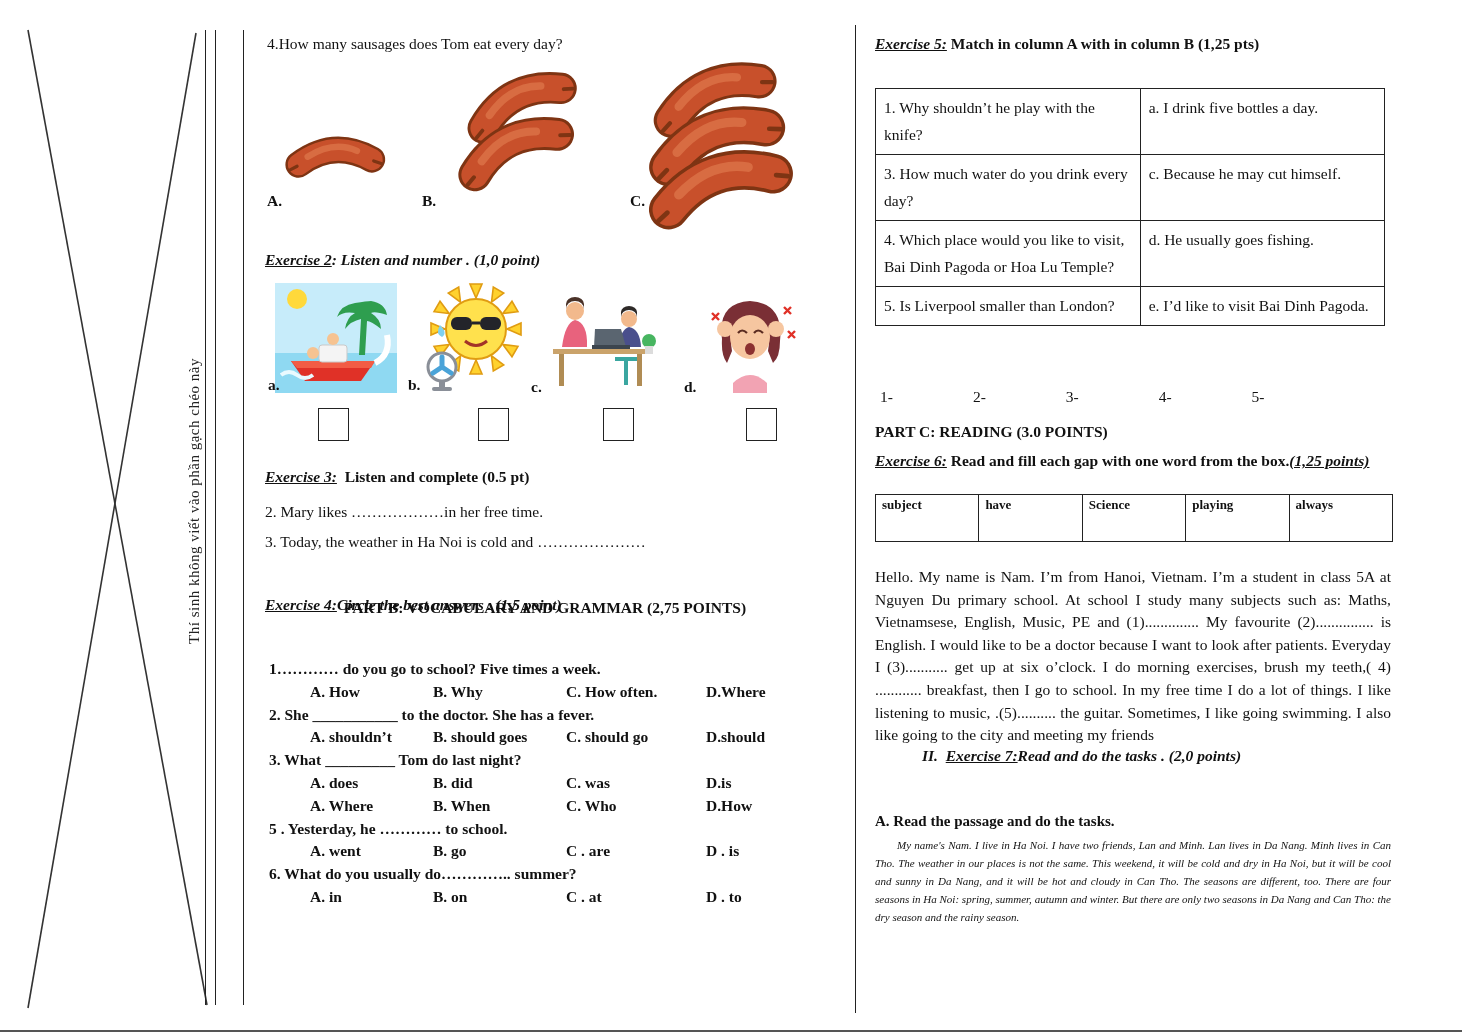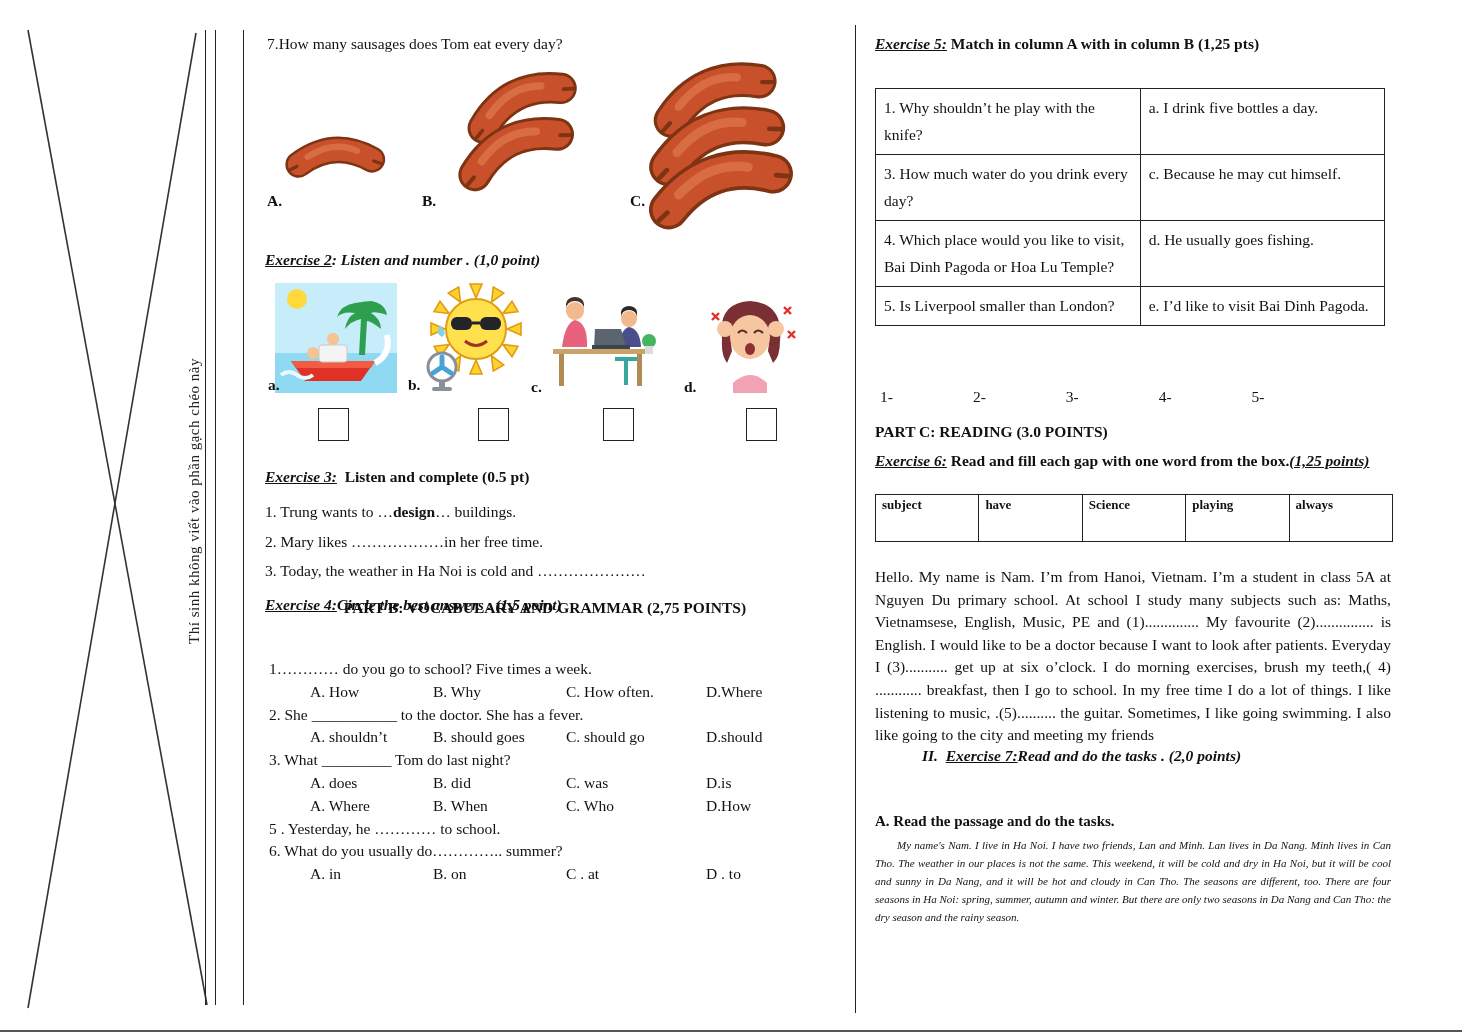--- a/index.html
+++ b/index.html
@@ -14,21 +14,21 @@
   .tbi{font-weight:bold;font-style:italic;}
   .tb{font-weight:bold;}
   .col{position:absolute;top:0;}
   #col1{left:265px;width:548px;}
   #col2{left:875px;width:520px;}
   .heading-center{text-align:center;font-weight:bold;}
   .checkbox{position:absolute;width:29px;height:31px;border:1.6px solid #222;background:#fff;}
   .imglabel{position:absolute;font-weight:bold;}
   .opt-grid{padding-left:45px;display:grid;grid-template-columns:123px 133px 140px auto;}
   .qline{padding-left:4px;}
-  .ex4 .q{line-height:22.8px;}
+  .ex4 .q{line-height:22.8px;font-weight:bold;}
   table.match{border-collapse:collapse;width:510px;}
   table.match td{border:1.2px solid #222;padding:5px 8px 6px 8px;vertical-align:top;line-height:27px;}
   table.match td.ca{width:52%;}
   table.match td.cb{width:48%;}
   table.wordbox{border-collapse:collapse;width:518px;table-layout:fixed;}
   table.wordbox td{border:1.2px solid #222;height:42px;vertical-align:top;padding:2px 6px;font-weight:bold;font-size:13px;}
   .answers span{display:inline-block;width:89px;}
   .passage{width:516px;line-height:22.6px;text-align:justify;}
   .passage7{width:516px;line-height:18px;text-align:justify;font-size:11px;text-indent:22px;font-style:italic;}
   .vtext{
@@ -58,21 +58,21 @@
 </svg>
 <div class="vtext">Thí sinh không viết vào phần gạch chéo này</div>
 <div class="vline" style="left:205px;top:30px;height:975px;"></div>
 <div class="vline" style="left:215px;top:30px;height:975px;"></div>
 <div class="vline" style="left:243px;top:30px;height:975px;"></div>
 <div class="vline" style="left:855px;top:25px;height:988px;"></div>
 <div class="abs" style="left:0;top:1030px;width:1462px;height:1.6px;background:#555;"></div>
 
 <div id="col1" class="col">
 
-  <div class="abs" style="left:2px;top:35px;">7.How many sausages does Tom eat every day?</div>
+  <div class="abs" style="left:2px;top:35px;">4.How many sausages does Tom eat every day?</div>
 
   <svg class="abs" style="left:20px;top:130px;overflow:visible" width="100" height="52">
     <use href="#sg" transform="translate(50,28) rotate(-4) scale(0.8) translate(-60,-35)"></use>
   </svg>
   <svg class="abs" style="left:185px;top:72px;overflow:visible" width="135" height="112">
     <use href="#sg" transform="translate(70,32) rotate(-27) scale(0.95) translate(-60,-35)"></use>
     <use href="#sg" transform="translate(64,78) rotate(-26) scale(1.0) translate(-60,-35)"></use>
   </svg>
   <svg class="abs" style="left:370px;top:62px;overflow:visible" width="160" height="150">
     <use href="#sg" transform="translate(78,34) rotate(-24) scale(1.05) translate(-60,-35)"></use>
@@ -171,21 +171,20 @@
 
   <div class="checkbox" style="left:53px;top:408px;"></div>
   <div class="checkbox" style="left:213px;top:408px;"></div>
   <div class="checkbox" style="left:338px;top:408px;"></div>
   <div class="checkbox" style="left:481px;top:408px;"></div>
 
   <div class="abs" style="left:0;top:468px;">
     <span class="ti">Exercise 3:</span><span class="tb" style="white-space:pre;">  Listen and complete (0.5 pt)</span>
   </div>
   <div class="abs" style="left:0;top:497px;line-height:29.5px;">
-    <div><span>1. Trung wants to …</span><b>design</b><span>… buildings.</span></div>
     <div>2. Mary likes ………………in her free time.</div>
     <div>3. Today, the weather in Ha Noi is cold and …………………</div>
   </div>
 
   <div class="abs heading-center" style="left:0;top:599px;width:560px;">PART B: VOCABULARY AND GRAMMAR (2,75 POINTS)</div>
 
   <div class="abs" style="left:0;top:596px;">
     <span class="ti">Exercise 4:</span><span class="tbi">Circle the best answers . (1,5 point)</span>
   </div>
   <div class="abs ex4" style="left:0;top:658px;width:548px;">
@@ -219,20 +218,26 @@
     <div class="q">
       <div class="opt-grid">
         <span>A. Where</span>
         <span>B. When</span>
         <span>C. Who</span>
         <span>D.How</span>
       </div>
     </div>
     <div class="q">
       <div class="qline">5 . Yesterday, he ………… to school.</div>
+      <div class="opt-grid">
+        <span>A. went</span>
+        <span>B. go</span>
+        <span>C . are</span>
+        <span>D . is</span>
+      </div>
     </div>
     <div class="q">
       <div class="qline">6. What do you usually do………….. summer?</div>
       <div class="opt-grid">
         <span>A. in</span>
         <span>B. on</span>
         <span>C . at</span>
         <span>D . to</span>
       </div>
     </div>

